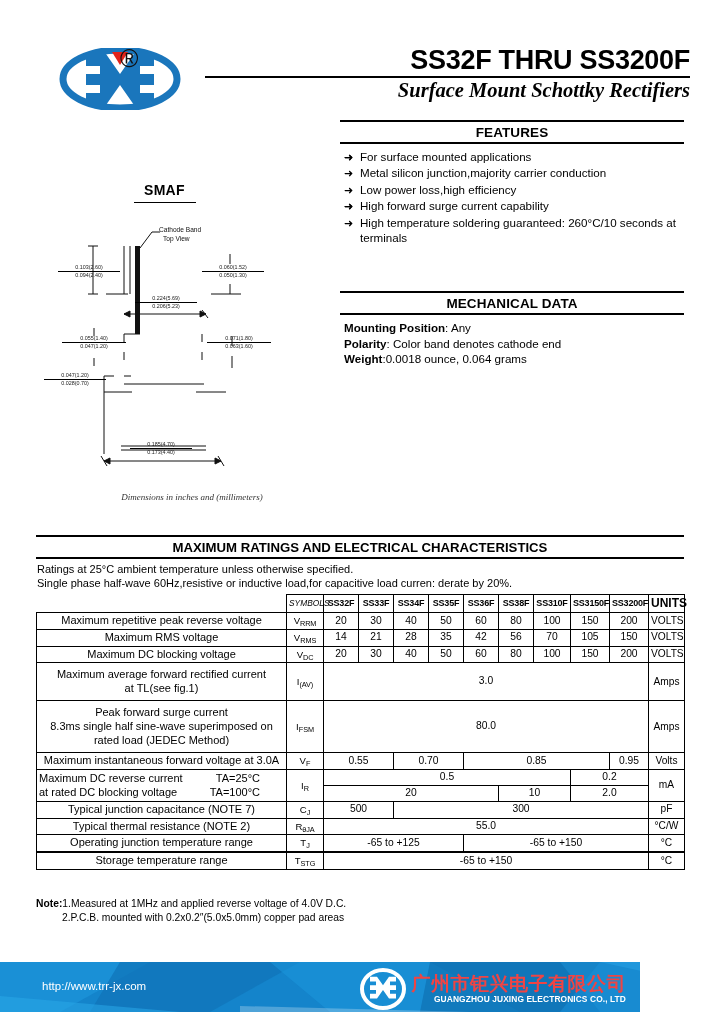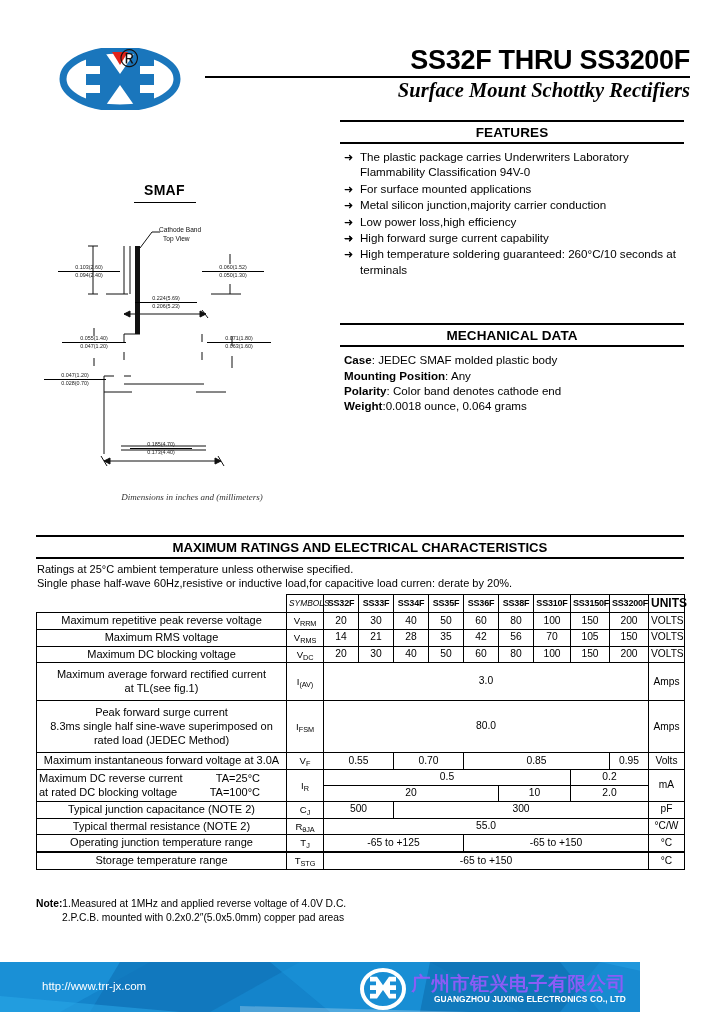--- a/index.html
+++ b/index.html
@@ -139,21 +139,21 @@
     position: absolute; left: 0; top: 962px; width: 640px; height: 50px;
     overflow: hidden;
   }
   .footer-url {
     position: absolute; left: 42px; top: 18px;
     color: #ffffff; font-size: 11.5px;
     font-family: "Liberation Sans", sans-serif;
   }
   .footer-brand { position: absolute; right: 14px; top: 6px; display: flex; align-items: center; }
   .footer-cn {
-    color: #8b5cf6; font-weight: bold; font-size: 19px; line-height: 1.05;
+    color: #ef4444; font-weight: bold; font-size: 19px; line-height: 1.05;
     letter-spacing: 0.5px;
   }
   .footer-en {
     color: #fff; font-weight: bold; font-size: 8.4px; letter-spacing: 0.1px;
     text-align: right;
   }
 </style>
 </head>
 <body>
 
@@ -268,34 +268,33 @@
 
     <div class="dim-note">Dimensions in inches and (millimeters)</div>
   </div>
 
   <div class="rightcol">
 
     <div class="sec-head">
       <span class="sec-head-inner">FEATURES</span>
     </div>
     <ul class="features">
-      <li><span class="bullet">➜</span><span>The plastic package carries Underwriters Laboratory Flammability Classification 94V-0</span></li>
+      <li><span class="bullet">➜</span></li>
       <li><span class="bullet">➜</span><span>For surface mounted applications</span></li>
       <li><span class="bullet">➜</span><span>Metal silicon junction,majority carrier conduction</span></li>
       <li><span class="bullet">➜</span><span>Low power loss,high efficiency</span></li>
       <li><span class="bullet">➜</span></li>
       <li><span class="bullet">➜</span><span>High forward surge current capability</span></li>
       <li><span class="bullet">➜</span><span>High temperature soldering guaranteed: 260°C/10 seconds at terminals</span></li>
     </ul>
 
     <div class="sec-head" style="margin-top:46px;">
       <span class="sec-head-inner">MECHANICAL DATA</span>
     </div>
     <div class="mech">
-      <div><b>Case</b><span>: </span><span>JEDEC SMAF molded plastic body</span></div>
       <div><b>Mounting Position</b><span>: </span><span>Any</span></div>
       <div><b>Polarity</b><span>: </span><span>Color band denotes cathode end</span></div>
       <div><b>Weight</b><span>:</span><span>0.0018 ounce, 0.064 grams</span></div>
     </div>
   </div>
 </div>
 
 <div class="ratings">
   <div class="ratings-head">MAXIMUM RATINGS AND ELECTRICAL CHARACTERISTICS</div>
   <div class="ratings-note">
@@ -426,21 +425,21 @@
         <td colspan="2">0.2</td>
         <td class="units" rowspan="2">mA</td>
       </tr>
       <tr>
         <td colspan="5">20</td>
         <td colspan="2">10</td>
         <td colspan="2">2.0</td>
       </tr>
 
       <tr>
-        <td class="desc">Typical junction capacitance (NOTE 2)</td>
+        <td class="desc">Typical junction capacitance (NOTE 7)</td>
         <td class="sym"><span>C</span><span class="sub">J</span></td>
         <td colspan="2">500</td>
         <td colspan="7">300</td>
         <td class="units">pF</td>
       </tr>
 
       <tr>
         <td class="desc">Typical thermal resistance (NOTE 2)</td>
         <td class="sym"><span>R</span><span class="sub">θJA</span></td>
         <td colspan="9">55.0</td>

